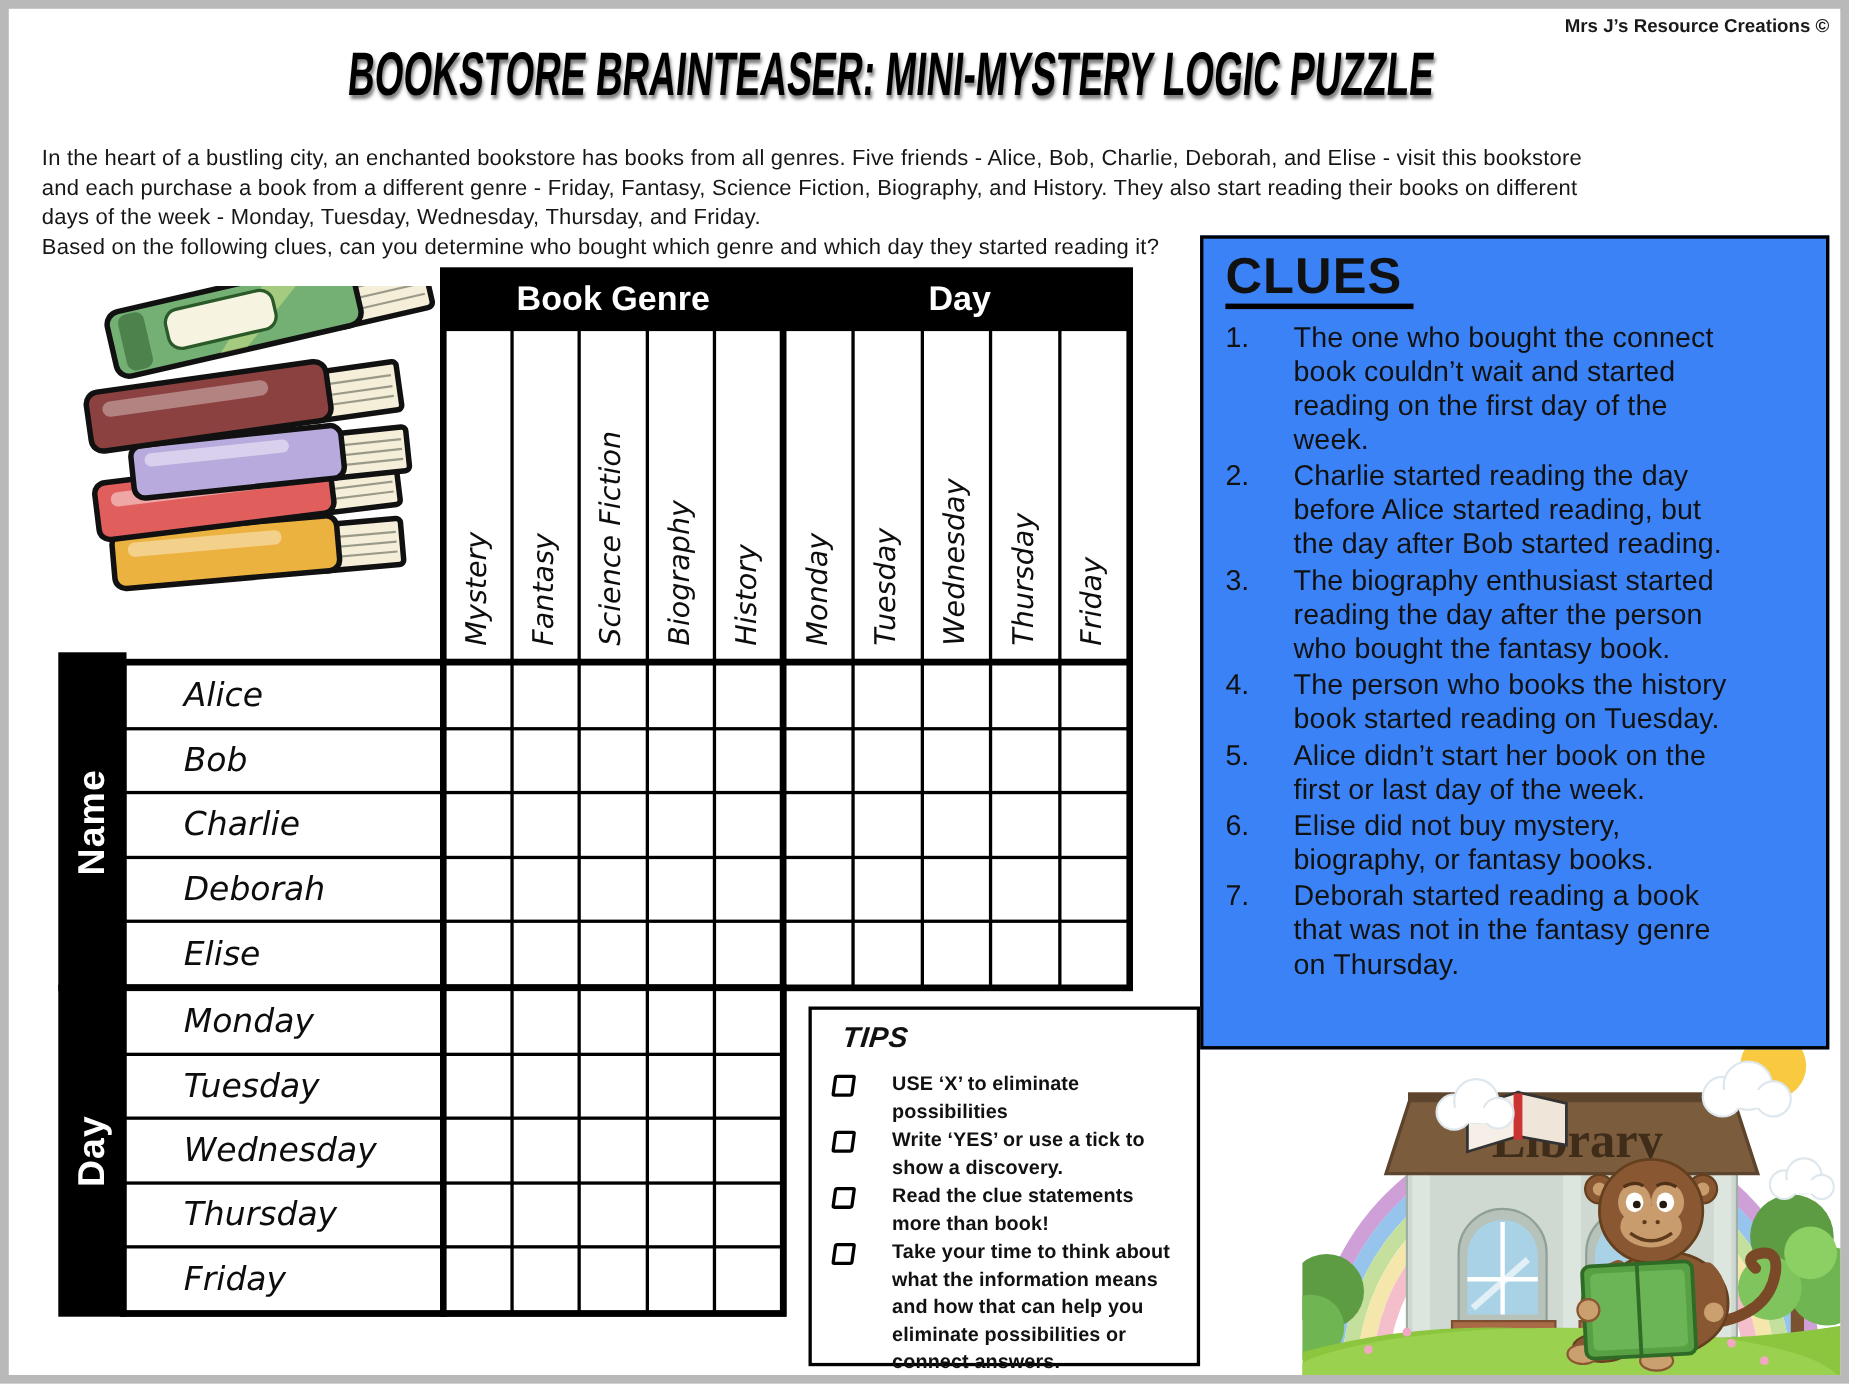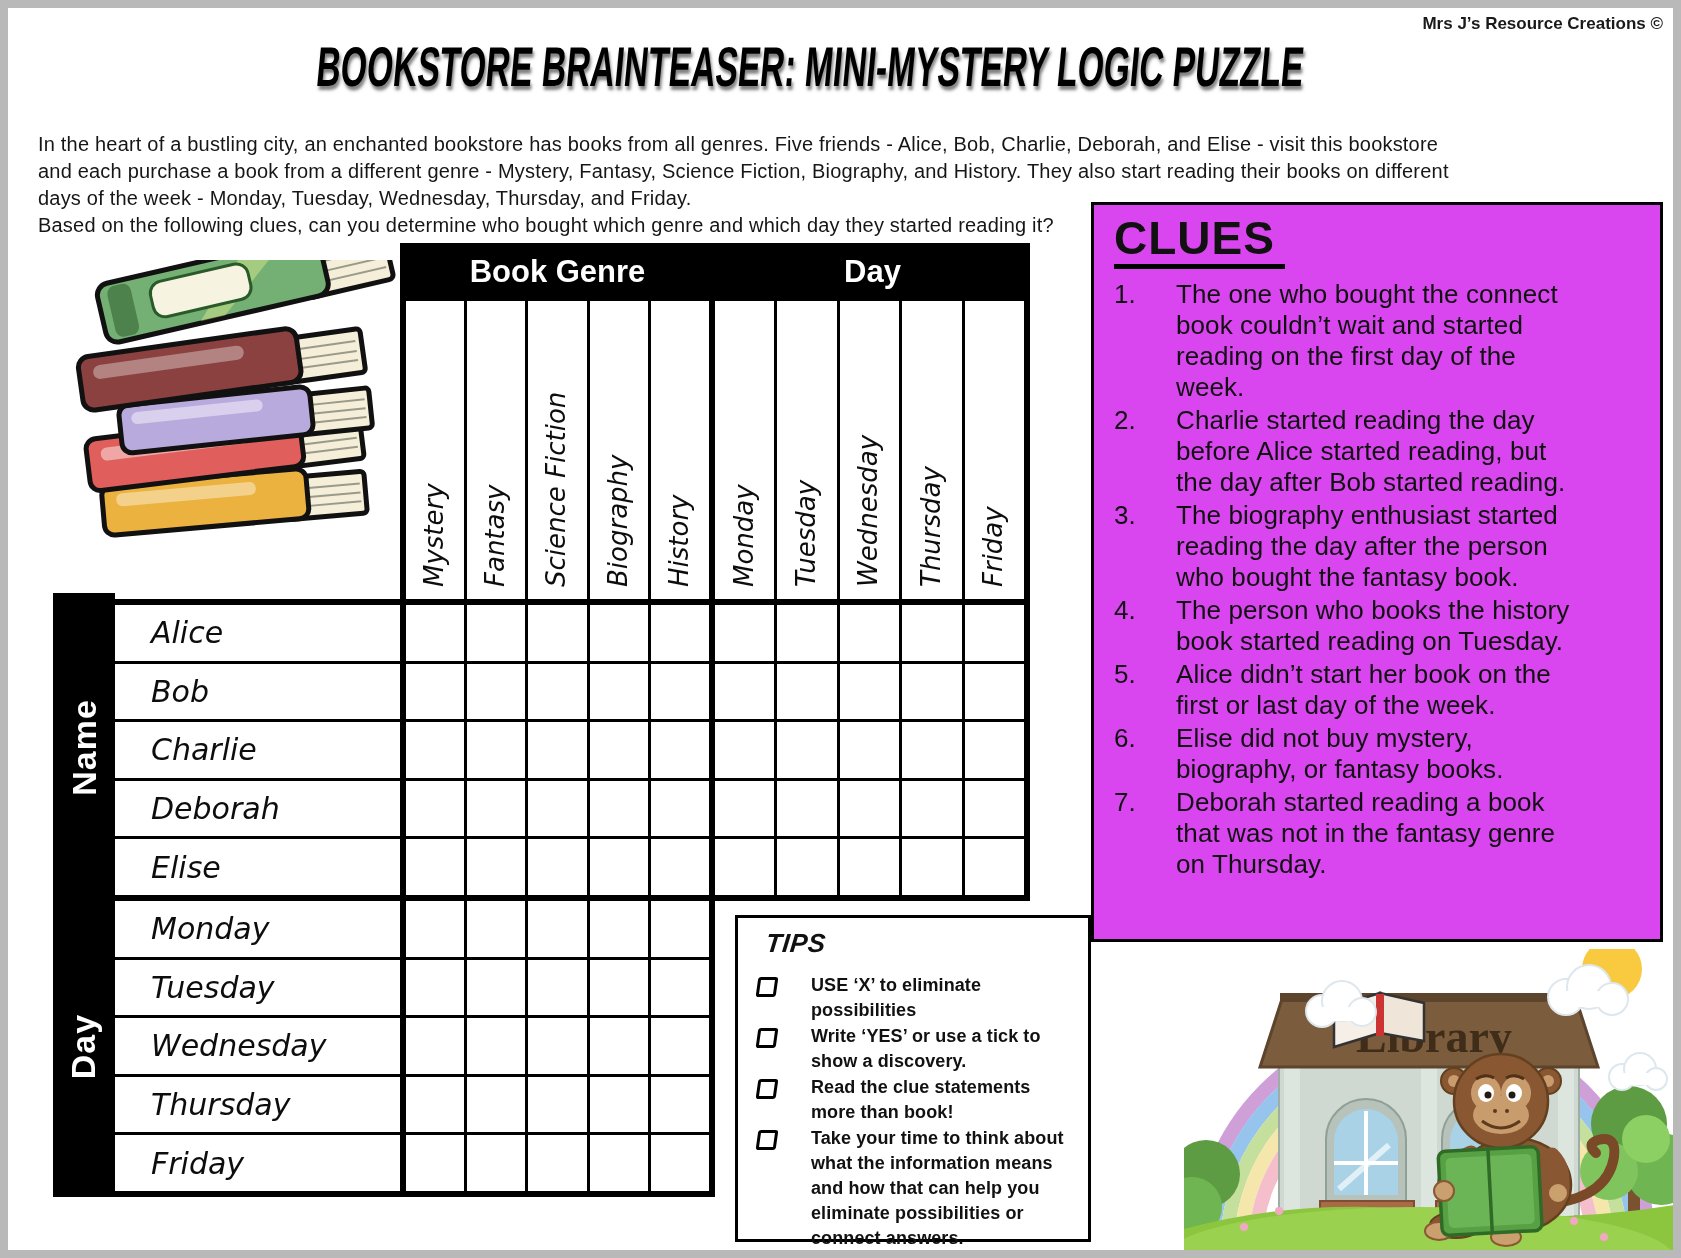--- a/index.html
+++ b/index.html
@@ -33,35 +33,35 @@
   .vlabel{
     position:absolute; bottom:12px; left:calc(50% + 14px);
     transform-origin:0 100%; transform:rotate(-90deg);
     white-space:nowrap; font-style:italic; font-size:26px;
     font-family:"DejaVu Sans", sans-serif; color:#0d0d0d;
   }
 
   .rowlabels{grid-template-rows:repeat(5,1fr); left:101px; width:297px; height:302px;}
   #nameLabels{top:591px;}
   #dayLabels{top:887px;}
-  .rowcell{display:flex; align-items:center; padding-left:36px; box-sizing:border-box;}
+  .rowcell{display:flex; align-items:center; padding-left:52px; box-sizing:border-box;}
   .rowcell span{font-style:italic; font-size:30px; font-family:"DejaVu Sans", sans-serif; color:#0d0d0d;}
 
   .cells{grid-template-columns:repeat(5,1fr); grid-template-rows:repeat(5,1fr);}
   #cellsNG{left:392px; top:591px; width:315px; height:302px;}
   #cellsND{left:701px; top:591px; width:321px; height:302px;}
   #cellsDG{left:392px; top:887px; width:315px; height:302px;}
 
   .side-bar{position:absolute; left:45px; width:62px; background:#000; display:flex; align-items:center; justify-content:center; z-index:2;}
   #nameBar{top:585px; height:308px;}
   #dayBar{top:887px; height:302px;}
   .side-bar span{transform:rotate(-90deg); color:#fff; font-weight:700; font-size:34px; white-space:nowrap; letter-spacing:1px;}
 
   
-  .clues-box{position:absolute; left:1083px; top:194px; width:572px; height:740px; border:3px solid #000; background:#d946ef; box-sizing:border-box; z-index:4;}
+  .clues-box{position:absolute; left:1083px; top:206px; width:572px; height:740px; border:3px solid #000; background:#3b82f6; box-sizing:border-box; z-index:4;}
   .clues-title{display:inline-block; margin:10px 0 6px 20px; font-size:46px; font-weight:800; line-height:1.02; border-bottom:5px solid #000; padding:0 10px 2px 0; letter-spacing:1px;}
   .clues-list{list-style:none; margin:4px 0 0 20px; padding:0;}
   .clue{display:flex; margin-bottom:2px;}
   .clue .num{width:62px; flex:none; font-size:26px; line-height:31px;}
   .clue .txt{font-size:26px; line-height:31px; letter-spacing:0.1px;}
   .clue .txt div{white-space:nowrap;}
 
   
   .tips-box{position:absolute; left:727px; top:907px; width:356px; height:327px; border:3px solid #000; background:#fff; box-sizing:border-box; z-index:5;}
   .tips-title{margin:10px 0 4px 28px; font-size:26px; font-weight:900; font-style:italic; transform:skewX(-6deg); transform-origin:left; letter-spacing:0.5px; width:70px;}
@@ -82,21 +82,21 @@
 <div class="page">
 
   <div class="attribution">Mrs J’s Resource Creations ©</div>
 
   <h1 class="title-wrap">
     <span class="title-inner">BOOKSTORE BRAINTEASER: MINI-MYSTERY LOGIC PUZZLE</span>
   </h1>
 
   <div class="intro">
     <div>In the heart of a bustling city, an enchanted bookstore has books from all genres. Five friends - Alice, Bob, Charlie, Deborah, and Elise - visit this bookstore</div>
-    <div>and each purchase a book from a different genre - Mystery, Fantasy, Science Fiction, Biography, and History. They also start reading their books on different</div>
+    <div>and each purchase a book from a different genre - Friday, Fantasy, Science Fiction, Biography, and History. They also start reading their books on different</div>
     <div>days of the week - Monday, Tuesday, Wednesday, Thursday, and Friday.</div>
     <div>Based on the following clues, can you determine who bought which genre and which day they started reading it?</div>
   </div>
 
   <svg class="books-svg" width="335" height="295" viewBox="0 0 335 295">
 
     <g transform="translate(38,226) rotate(-5)">
       <rect x="185" y="8" width="78" height="42" rx="4" fill="#f5eed8" stroke="#111" stroke-width="5"></rect>
       <line x1="192" y1="20" x2="258" y2="20" stroke="#9a9a8a" stroke-width="2"></line>
       <line x1="192" y1="29" x2="258" y2="29" stroke="#9a9a8a" stroke-width="2"></line>

